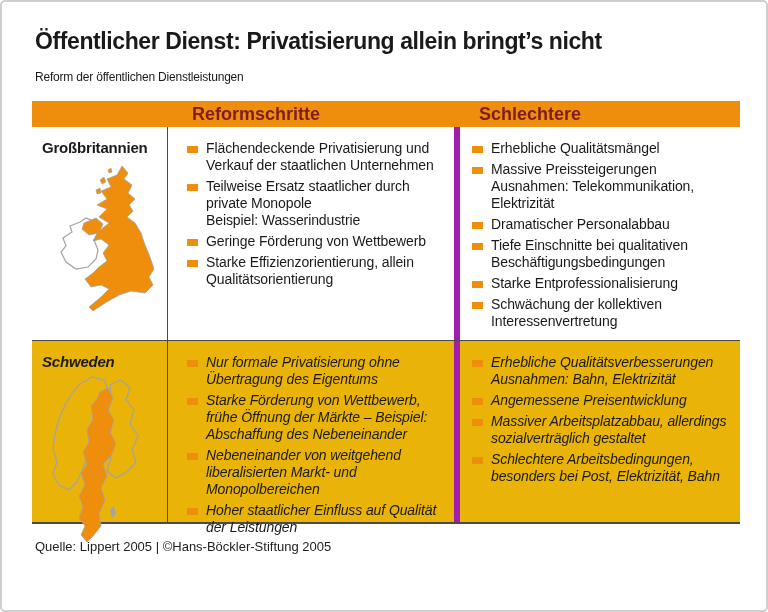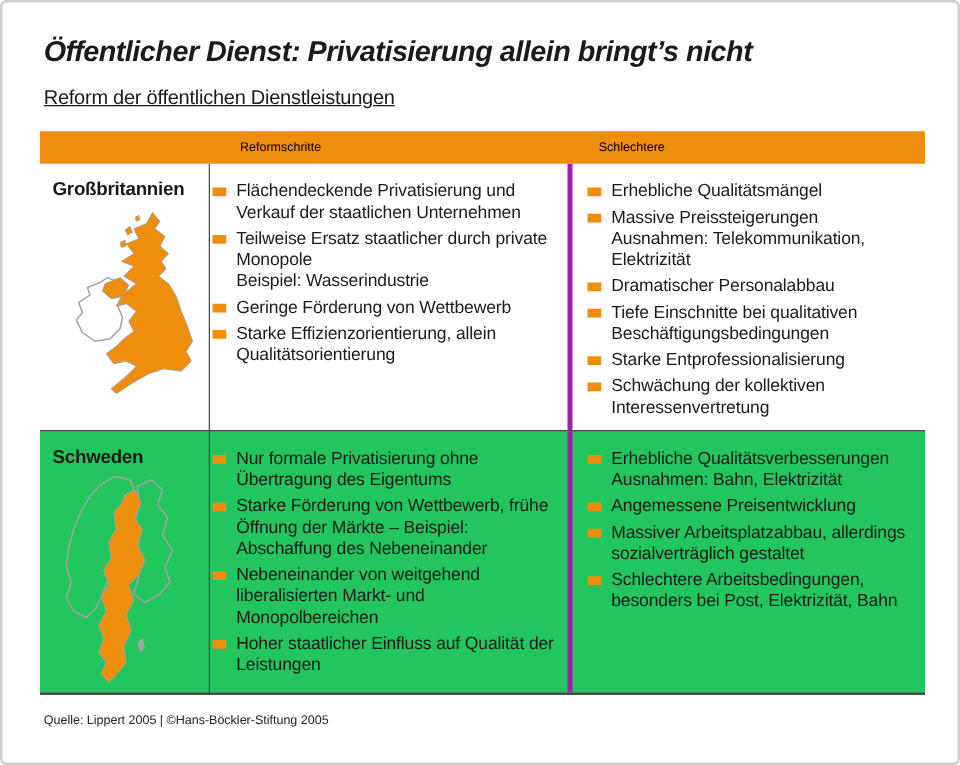--- a/index.html
+++ b/index.html
@@ -17,74 +17,73 @@
     border-radius: 5px;
     overflow: hidden;
     position: relative;
   }
   .page-title {
     margin: 26px 30px 0 33px;
     font-size: 23px;
     font-weight: bold;
     letter-spacing: -0.4px;
     white-space: nowrap;
-    font-style: italic;
   }
   .page-subtitle {
     margin: 15px 30px 0 33px;
-    font-size: 16px;
+    font-size: 12px;
     letter-spacing: -0.2px;
-    text-decoration: underline;
   }
   .infotable {
     margin: 17px 30px 0 30px;
     width: 708px;
   }
   .header-bar {
     position: relative;
     height: 26px;
     background: #EF8D0C;
   }
   .header-bar .col-header {
     position: absolute;
     top: 50%;
     transform: translateY(-50%);
-    font-size: 10px;
-    font-weight: normal;
-    color: #000000;
+    font-size: 18px;
+    font-weight: bold;
+    color: #7f1d1d;
   }
   .col-header.reform { left: 160px; }
   .col-header.effects { left: 447px; }
   .trow { display: flex; width: 708px; }
   .trow.gb { height: 213px; background: #ffffff; }
   .trow.se {
-    height: 212px;
-    background: #22c55e;
+    height: 184px;
+    background: #eab308;
     border-top: 1px solid #4a4a4a;
     border-bottom: 2px solid #4a4a4a;
+    font-style: italic;
   }
   .cell-country {
     width: 135px;
     flex: none;
     padding: 12px 0 0 10px;
   }
   .country-name {
     font-size: 15px;
     font-weight: bold;
     letter-spacing: -0.2px;
   }
   .cell-reform {
     width: 287px;
     flex: none;
     border-left: 1px solid #4a4a4a;
-    padding: 13px 8px 0 2px;
+    padding: 13px 8px 0 19px;
   }
   .cell-effects {
     flex: 1;
-    border-left: 4px solid #a21caf;
+    border-left: 6px solid #a21caf;
     padding: 13px 8px 4px 12px;
   }
   ul.bullets { list-style: none; }
   ul.bullets li {
     display: flex;
     align-items: flex-start;
     margin-bottom: 4px;
     font-size: 14px;
     line-height: 17px;
     letter-spacing: -0.1px;
@@ -94,21 +93,21 @@
     height: 7px;
     background: #EF8D0C;
     flex: none;
     margin: 6px 8px 0 0;
   }
   .b-text { white-space: pre-line; }
   .map-wrap-gb { margin: 6px 0 0 14px; }
   .map-wrap-se { margin: 2px 0 0 2px; }
   .source-note {
     margin: 15px 30px 0 33px;
-    font-size: 10px;
+    font-size: 13px;
     color: #222222;
   }
 </style>
 </head>
 <body>
 
 <div class="page">
 
   <h1 class="page-title">Öffentlicher Dienst: Privatisierung allein bringt’s nicht</h1>
   <div class="page-subtitle">Reform der öffentlichen Dienstleistungen</div>

